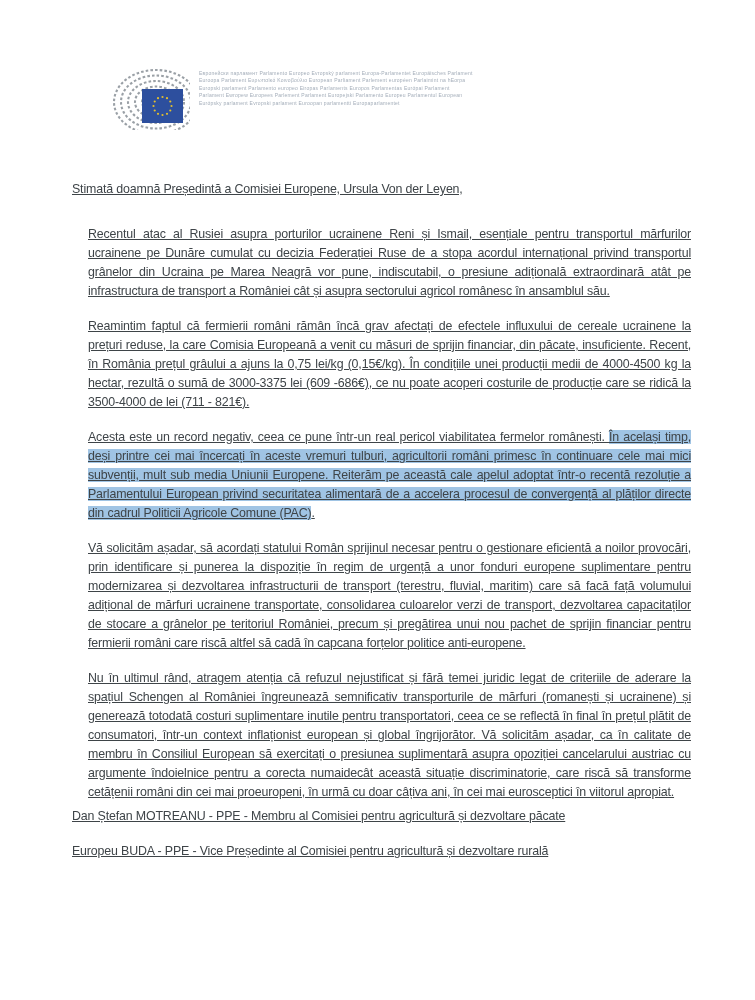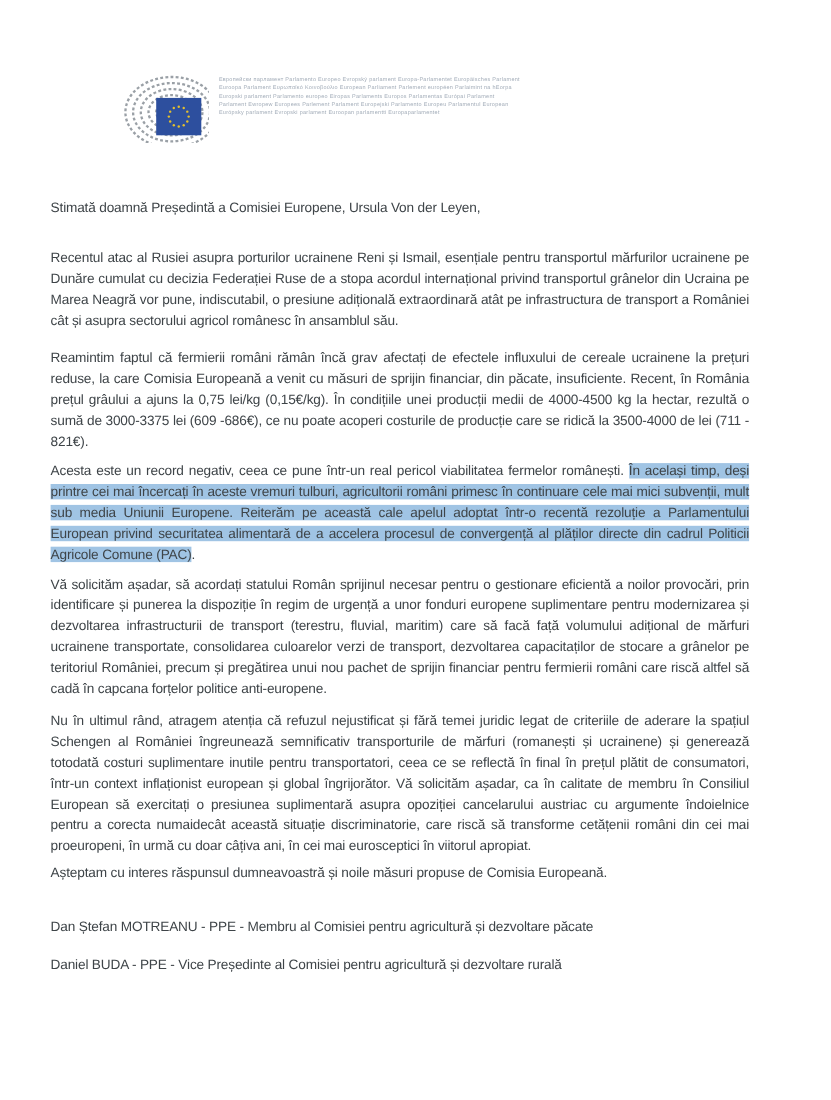--- a/index.html
+++ b/index.html
@@ -21,24 +21,24 @@
   .logo svg{width:92px;height:66px;display:block;}
   .wordmark{
     margin-left:9px;margin-top:6px;
     font-size:5px;line-height:7.4px;
     color:var(--wordmark-gray,#a3adb9);
     letter-spacing:.25px;
     white-space:nowrap;
   }
   
   .letter{
-    position:absolute;left:46px;top:180px;width:635px;
-    font-size:12.4px;line-height:19px;letter-spacing:-0.15px;
+    position:absolute;left:72px;top:180px;width:635px;
+    font-size:12.4px;line-height:19px;letter-spacing:-0.15px;text-decoration:underline;
   }
-  .letter p{margin:0;}
+  .letter p{margin:16px;}
   .salutation{margin:0 0 26px 0 !important;}
   .para{text-align:justify;}
   .para-1{margin-bottom:15px !important;}
   .para-2{margin-bottom:8px  !important;}
   .para-3{margin-bottom:8px  !important;}
   .para-4{margin-bottom:10px !important;}
   .para-5{margin-bottom:5px  !important;}
   .hl{background:var(--highlight,#a0c4e4);}
   .await-line{margin:0 0 30px 0 !important;}
   .closing{margin:0 0 16px 0 !important;}
@@ -89,20 +89,19 @@
     <p class="salutation">Stimată doamnă Președintă a Comisiei Europene, Ursula Von der Leyen,</p>
 
     <div>
         <p class="para para-1"><span>Recentul atac al Rusiei asupra porturilor ucrainene Reni și Ismail, esențiale pentru transportul mărfurilor ucrainene pe Dunăre cumulat cu decizia Federației Ruse de a stopa acordul internațional privind transportul grânelor din Ucraina pe Marea Neagră vor pune, indiscutabil, o presiune adițională extraordinară atât pe infrastructura de transport a României cât și asupra sectorului agricol românesc în ansamblul său.</span></p>
         <p class="para para-2"><span>Reamintim faptul că fermierii români rămân încă grav afectați de efectele influxului de cereale ucrainene la prețuri reduse, la care Comisia Europeană a venit cu măsuri de sprijin financiar, din păcate, insuficiente. Recent, în România prețul grâului a ajuns la 0,75 lei/kg (0,15€/kg). În condițiile unei producții medii de 4000-4500 kg la hectar, rezultă o sumă de 3000-3375 lei (609 -686€), ce nu poate acoperi costurile de producție care se ridică la 3500-4000 de lei (711 - 821€).</span></p>
         <p class="para para-3"><span>Acesta este un record negativ, ceea ce pune într-un real pericol viabilitatea fermelor românești. </span><span class="hl">În același timp, deși printre cei mai încercați în aceste vremuri tulburi, agricultorii români primesc în continuare cele mai mici subvenții, mult sub media Uniunii Europene. Reiterăm pe această cale apelul adoptat într-o recentă rezoluție a Parlamentului European privind securitatea alimentară de a accelera procesul de convergență al plăților directe din cadrul Politicii Agricole Comune (PAC)</span><span>.</span></p>
         <p class="para para-4"><span>Vă solicităm așadar, să acordați statului Român sprijinul necesar pentru o gestionare eficientă a noilor provocări, prin identificare și punerea la dispoziție în regim de urgență a unor fonduri europene suplimentare pentru modernizarea și dezvoltarea infrastructurii de transport (terestru, fluvial, maritim) care să facă față volumului adițional de mărfuri ucrainene transportate,  consolidarea culoarelor verzi de transport, dezvoltarea capacitaților de stocare a grânelor pe teritoriul României, precum și pregătirea unui nou pachet de sprijin financiar pentru fermierii români care riscă altfel să cadă în capcana forțelor politice anti-europene.</span></p>
         <p class="para para-5"><span>Nu în ultimul rând, atragem atenția că refuzul nejustificat și fără temei juridic legat de criteriile de aderare la spațiul Schengen al României îngreunează semnificativ transporturile de mărfuri (romanești și ucrainene) și generează totodată costuri suplimentare inutile pentru transportatori, ceea ce se reflectă în final în prețul plătit de consumatori, într-un context inflaționist european și global îngrijorător. Vă solicităm așadar, ca în calitate de membru în Consiliul European să exercitați o presiunea suplimentară asupra opoziției cancelarului austriac cu argumente îndoielnice pentru a corecta numaidecât această situație discriminatorie, care riscă să transforme cetățenii români din cei mai proeuropeni, în urmă cu doar câțiva ani, în cei mai eurosceptici în viitorul apropiat.</span></p>
       </div>
 
-    <p class="await-line">Așteptam cu interes răspunsul dumneavoastră și noile măsuri propuse de Comisia Europeană.</p>
 
 
     <p class="sig">Dan Ștefan MOTREANU - PPE - Membru al Comisiei pentru agricultură și dezvoltare păcate</p>
-    <p class="sig">Daniel BUDA - PPE - Vice Președinte al Comisiei pentru agricultură și dezvoltare rurală</p>
+    <p class="sig">Europeu BUDA - PPE - Vice Președinte al Comisiei pentru agricultură și dezvoltare rurală</p>
   </div>
 
 </div>
 
 </body></html>

